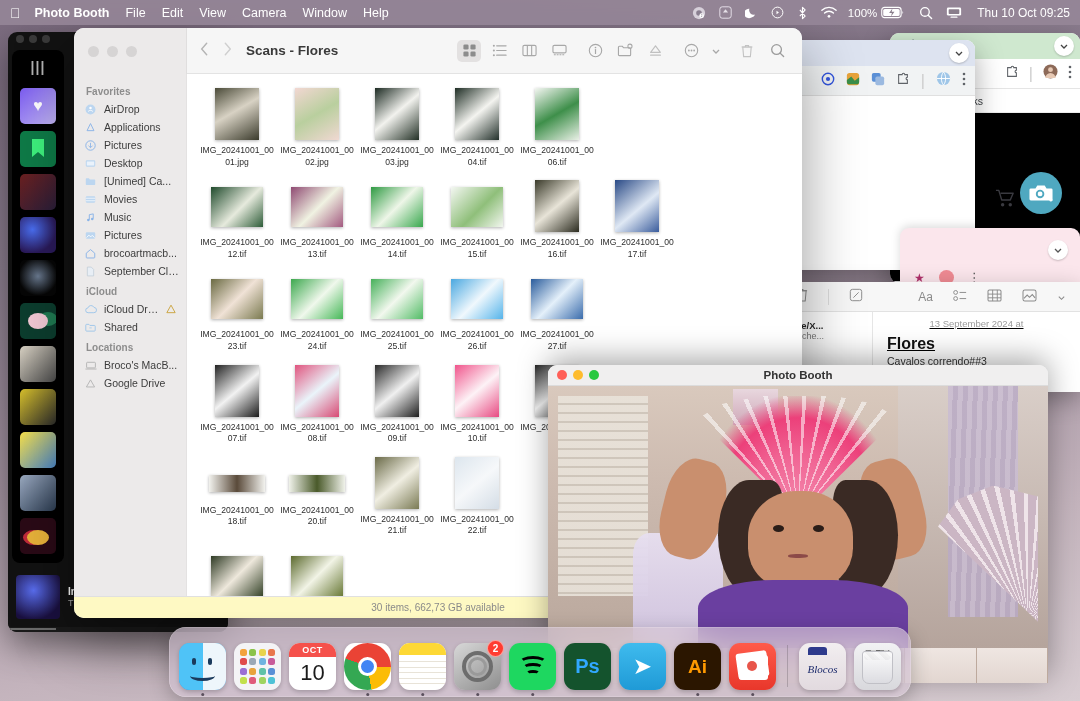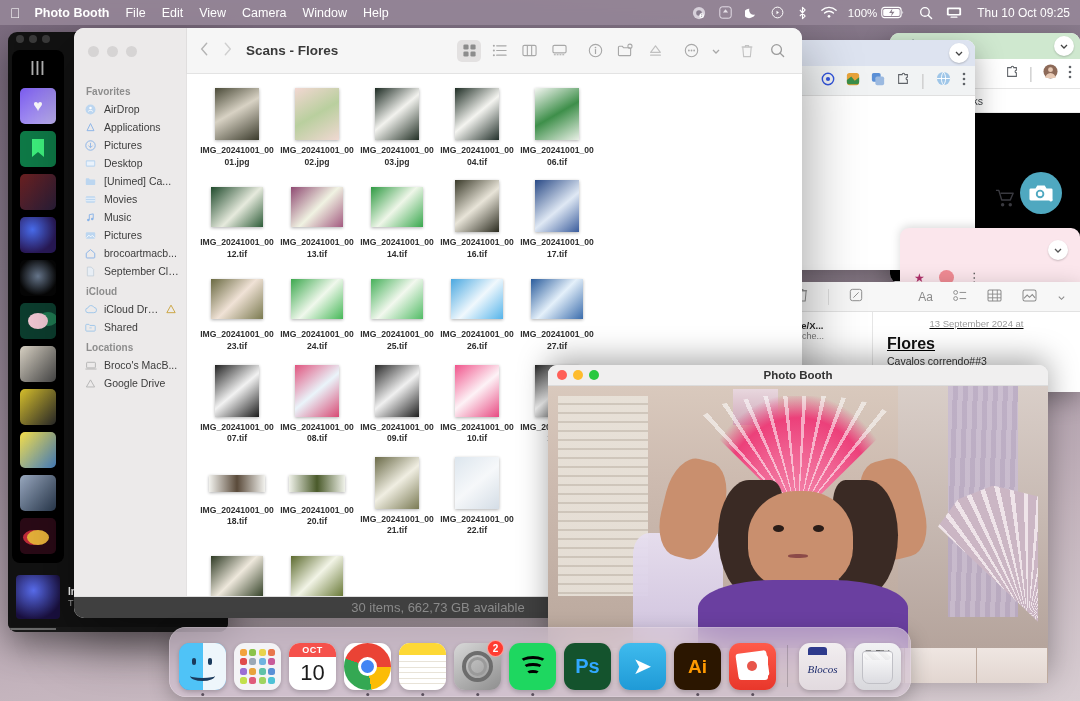--- a/index.html
+++ b/index.html
@@ -154,31 +154,31 @@
   #finder .tbi.active{ background:#e3e1e1;}
   #finder .tbi.gap{ margin-left:6px;}
   #finder .fd-main { flex:1; display:flex; min-height:0;}
   #finder .fd-side {
     width:113px; background:#eceaea; border-right:1px solid #e4e2e2;
     padding:6px 0; font-size:10.5px; color:#3c3c3c; overflow:hidden;
   }
   #finder .sec { padding:6px 12px 3px 12px; font-size:10px; color:#8d8d8d; font-weight:bold;}
   #finder .sbi { display:flex; align-items:center; gap:6px; padding:3px 6px 3px 11px; white-space:nowrap;}
   #finder .sbi .lbl{ overflow:hidden; text-overflow:ellipsis;}
-  #finder .fd-grid { flex:1; background:#fff; padding:14px 8px 0 10px; overflow:hidden; position:relative;font-weight:bold;}
+  #finder .fd-grid { flex:1; background:#fff; padding:14px 8px 0 10px; overflow:hidden; position:relative;}
   .frow { display:flex; }
   .fitem { width:78px; margin:0 1px 12px; display:flex; flex-direction:column; align-items:center;}
   .fthumb { width:44px; height:52px; background:#fff; box-shadow:0 1px 3px rgba(0,0,0,.3); margin-bottom:5px; overflow:hidden;}
   .fthumb.land { width:52px; height:40px; margin-top:7px; margin-bottom:10px;}
   .fthumb.wide { width:56px; height:17px; margin-top:18px; margin-bottom:13px;}
   .fname { font-size:8.6px; color:#2e2e2e; text-align:center; line-height:1.35; word-break:break-all;}
   #finder .fd-status {
-    height:22px; background:#404040; border-top:1px solid #e0e0e0;
+    height:22px; background:#fef9c3; border-top:1px solid #e0e0e0;
     display:flex; align-items:center; justify-content:center;
-    font-size:13px; color:#8a8a8a;
+    font-size:10px; color:#8a8a8a;
   }
 
   
   #photobooth {
     position:absolute; left:548px; top:365px; width:500px; height:318px;
     background:#f2f2f2; border-radius:9px 9px 0 0; overflow:hidden;
     box-shadow:0 -6px 30px rgba(0,0,0,.35);
     z-index:400;
   }
   #photobooth .pb-bar {
@@ -794,20 +794,26 @@
             <div class="fthumb land">
               <div style="width: 100%; height: 100%; background: linear-gradient(135deg, rgb(143, 74, 114) 0%, rgb(240, 242, 226) 52%, rgb(163, 90, 128) 100%);"></div>
             </div>
             <div class="fname">IMG_20241001_0013.tif</div>
           </div>
           <div class="fitem">
             <div class="fthumb land">
               <div style="width: 100%; height: 100%; background: linear-gradient(135deg, rgb(46, 154, 66) 0%, rgb(238, 246, 232) 50%, rgb(57, 168, 78) 100%);"></div>
             </div>
             <div class="fname">IMG_20241001_0014.tif</div>
+          </div>
+          <div class="fitem">
+            <div class="fthumb land">
+              <div style="width: 100%; height: 100%; background: linear-gradient(135deg, rgb(244, 247, 242) 0%, rgb(143, 191, 122) 55%, rgb(242, 246, 239) 100%);"></div>
+            </div>
+            <div class="fname">IMG_20241001_0015.tif</div>
           </div>
           <div class="fitem">
             <div class="fthumb">
               <div style="width: 100%; height: 100%; background: linear-gradient(140deg, rgb(58, 58, 42) 0%, rgb(232, 228, 216) 50%, rgb(43, 43, 31) 100%);"></div>
             </div>
             <div class="fname">IMG_20241001_0016.tif</div>
           </div>
           <div class="fitem">
             <div class="fthumb">
               <div style="width: 100%; height: 100%; background: linear-gradient(140deg, rgb(42, 74, 134) 0%, rgb(223, 232, 244) 55%, rgb(58, 92, 156) 100%);"></div>

